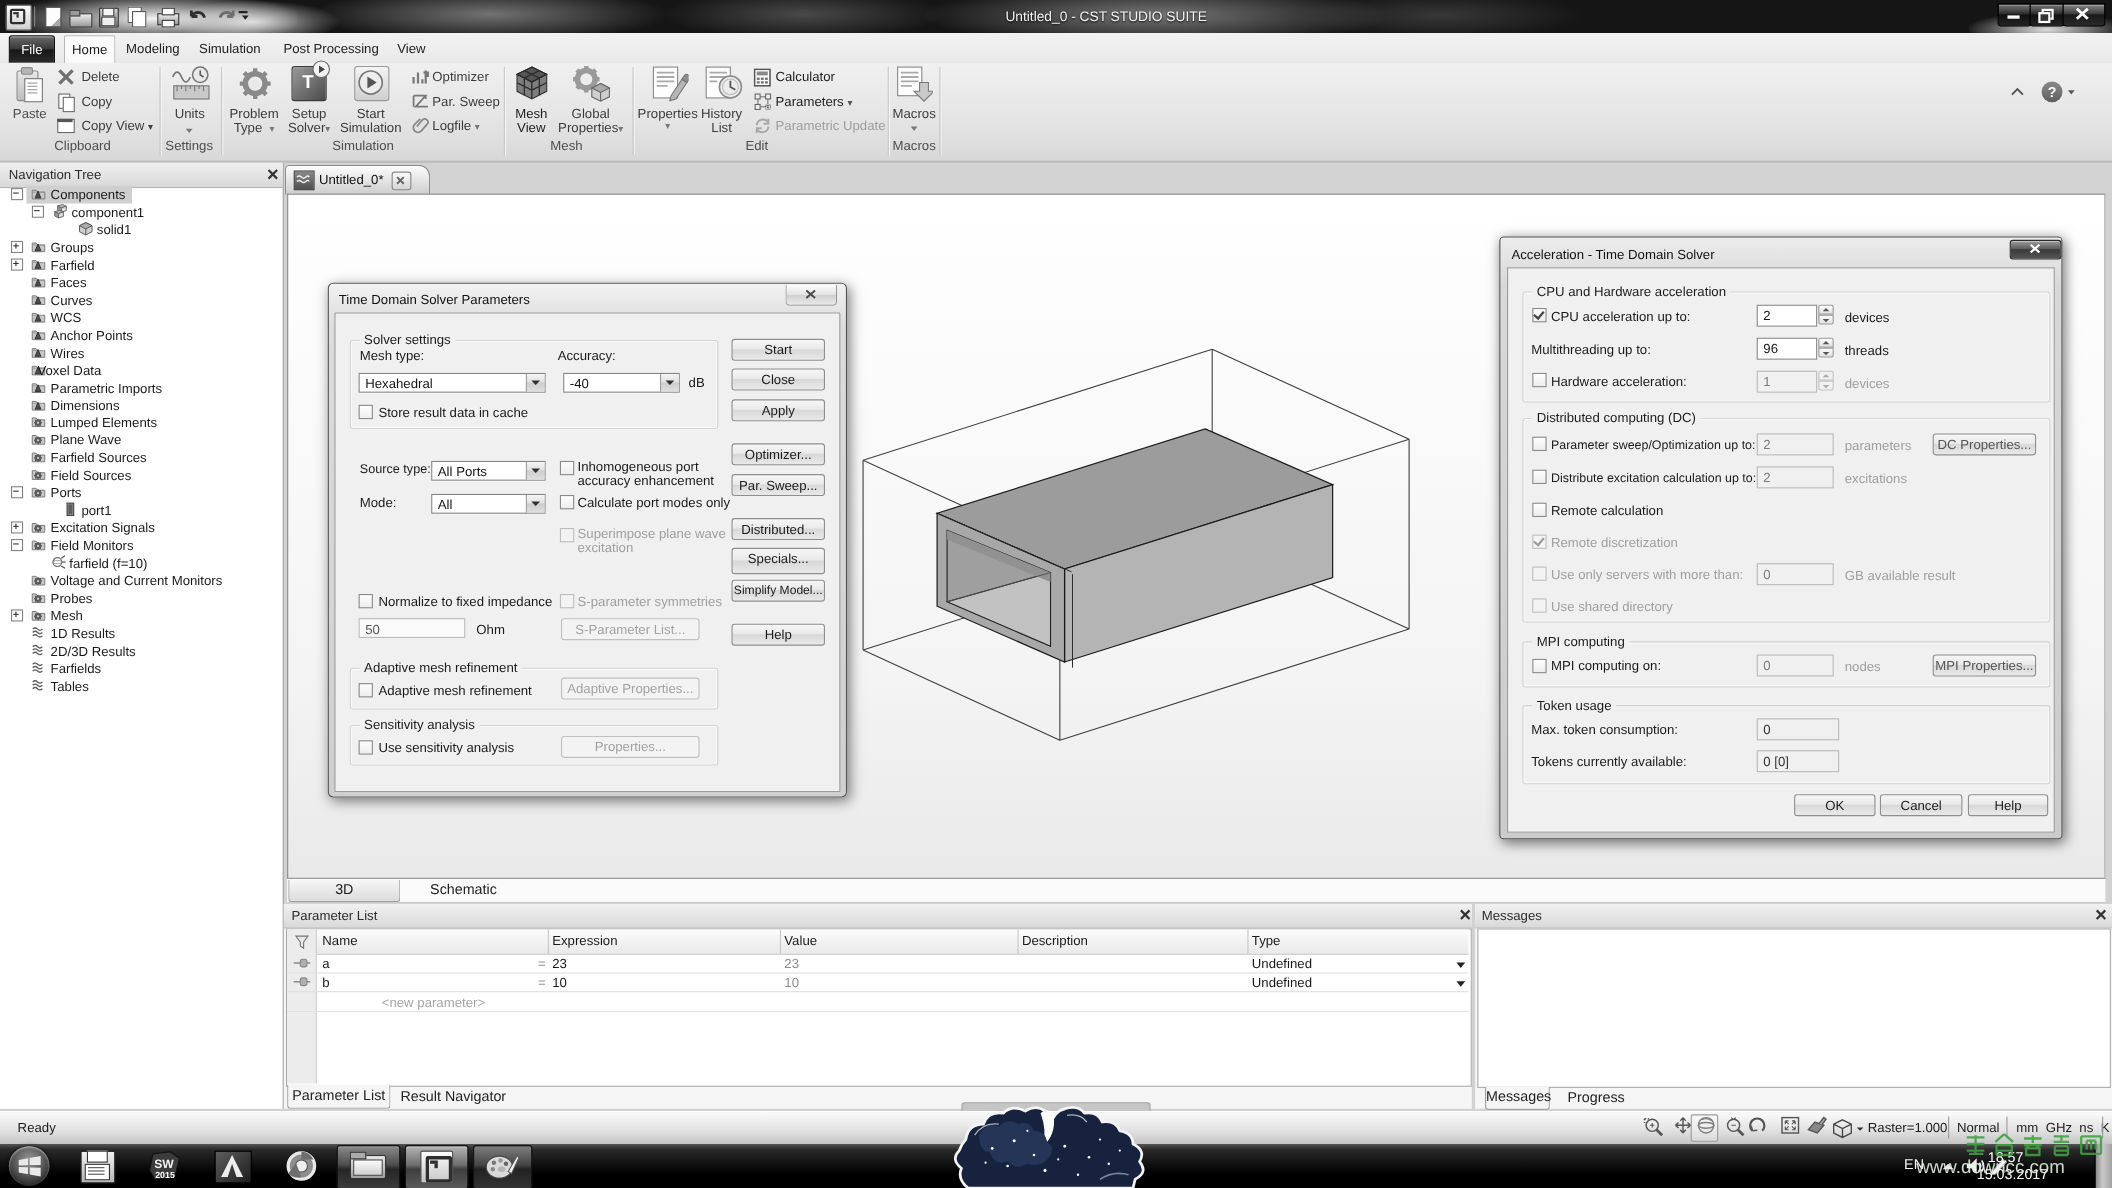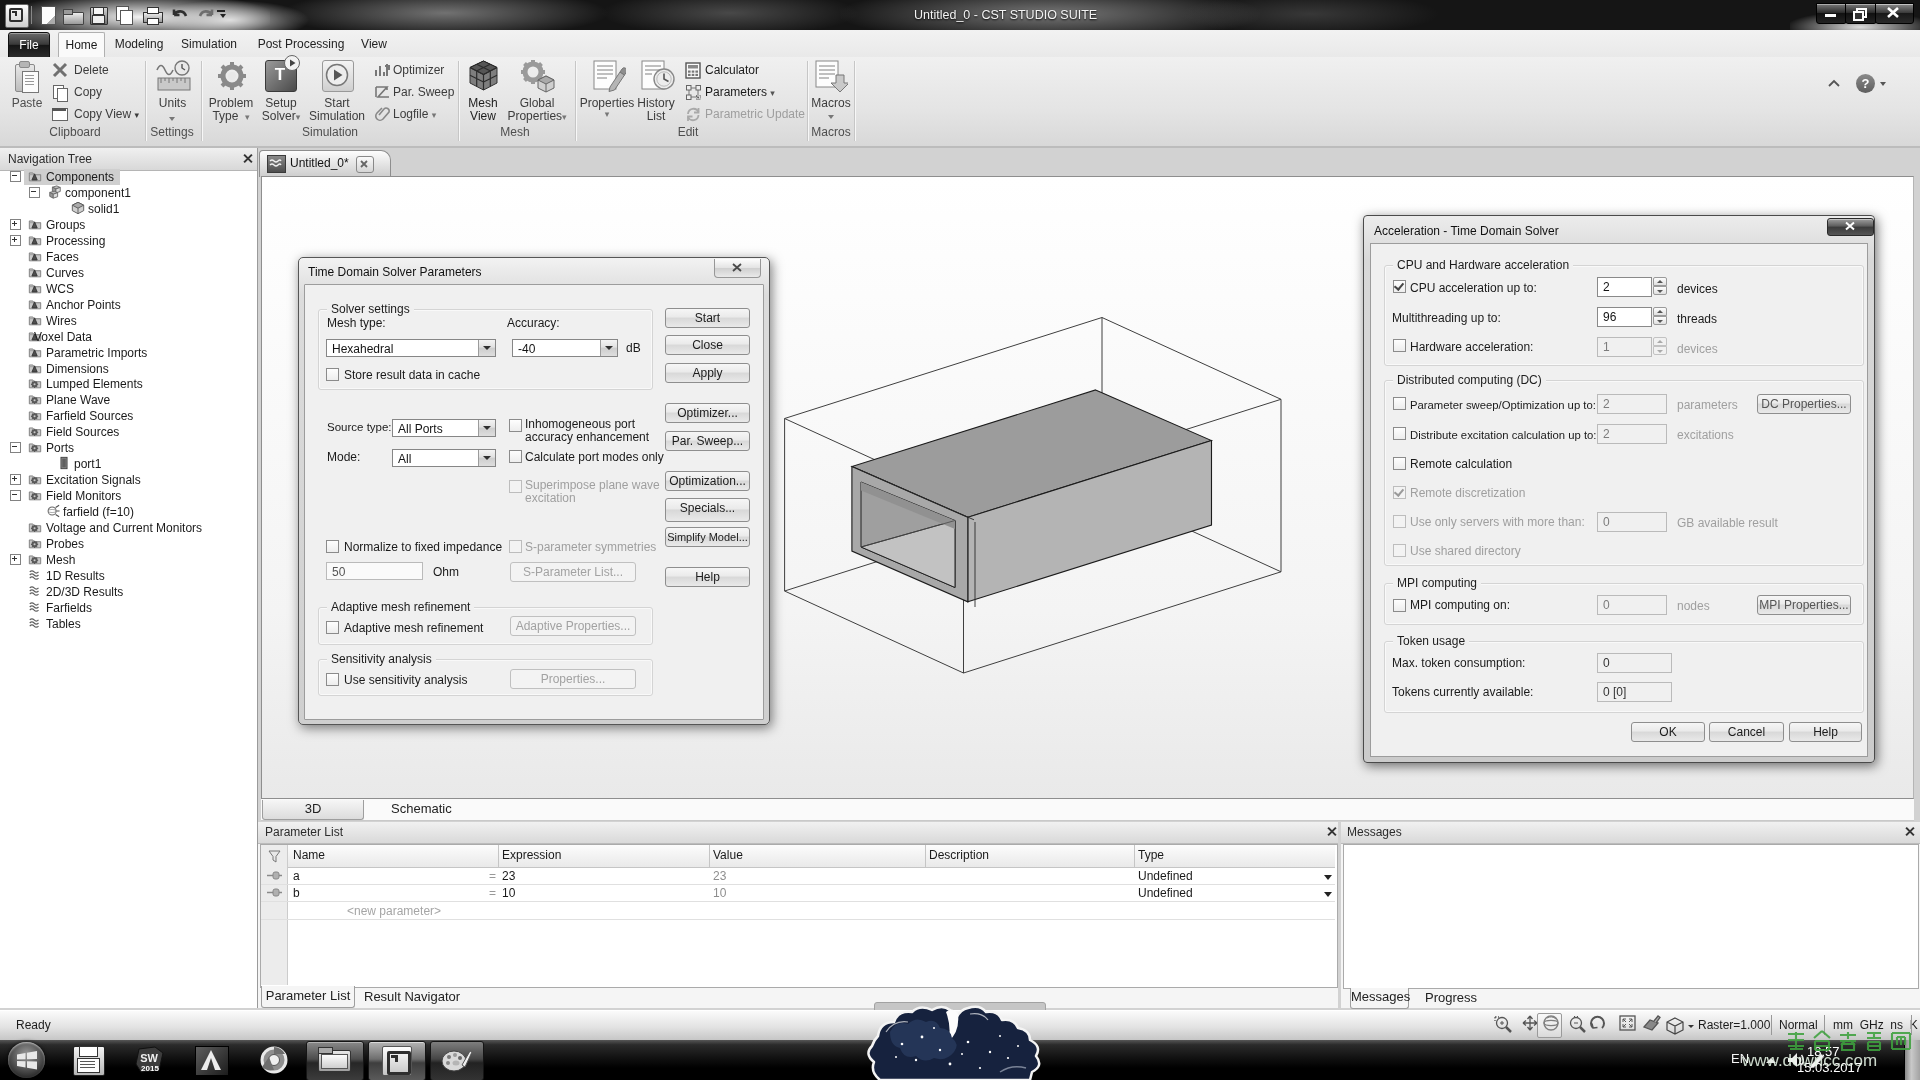--- a/index.html
+++ b/index.html
@@ -328,21 +328,21 @@
  <div class="trow" style="left:88px;top:53px">solid1</div>
  <div class="exp p" style="left:10px;top:71px"></div>
  <svg class="tic" style="left:27px;top:69px" width="16" height="15" viewBox="0 0 16 16">
       <use href="#fcone"></use>
     </svg>
  <div class="trow" style="left:46px;top:69px">Groups</div>
  <div class="exp p" style="left:10px;top:87px"></div>
  <svg class="tic" style="left:27px;top:85px" width="16" height="15" viewBox="0 0 16 16">
       <use href="#fcone"></use>
     </svg>
- <div class="trow" style="left:46px;top:85px">Processing</div>
+ <div class="trow" style="left:46px;top:85px">Farfield</div>
  <svg class="tic" style="left:27px;top:101px" width="16" height="15" viewBox="0 0 16 16">
       <use href="#fcone"></use>
     </svg>
  <div class="trow" style="left:46px;top:101px">Faces</div>
  <svg class="tic" style="left:27px;top:117px" width="16" height="15" viewBox="0 0 16 16">
       <use href="#fcone"></use>
     </svg>
  <div class="trow" style="left:46px;top:117px">Curves</div>
  <svg class="tic" style="left:27px;top:133px" width="16" height="15" viewBox="0 0 16 16">
       <use href="#fcone"></use>
@@ -777,21 +777,21 @@
     </div>
  <div class="cb" style="left:27px;top:415px"></div>
  <div class="lbl" style="left:45px;top:415px">Use sensitivity analysis</div>
  <div class="btn d" style="left:211px;top:411px;width:126px;height:20px;line-height:18px">Properties...</div>
 
  <div class="btn" style="left:366px;top:50px;width:85px;height:20px;line-height:19px">Start</div>
  <div class="btn" style="left:366px;top:77px;width:85px;height:20px;line-height:19px">Close</div>
  <div class="btn" style="left:366px;top:105px;width:85px;height:20px;line-height:19px">Apply</div>
  <div class="btn" style="left:366px;top:145px;width:85px;height:20px;line-height:19px">Optimizer...</div>
  <div class="btn" style="left:366px;top:173px;width:85px;height:20px;line-height:19px">Par. Sweep...</div>
- <div class="btn" style="left:366px;top:213px;width:85px;height:20px;line-height:19px">Optimization...</div>
+ <div class="btn" style="left:366px;top:213px;width:85px;height:20px;line-height:19px">Distributed...</div>
  <div class="btn" style="left:366px;top:240px;width:85px;height:24px;line-height:19px">Specials...</div>
  <div class="btn" style="left:366px;top:269px;width:85px;height:20px;line-height:19px;font-size:11px;white-space:nowrap">Simplify Model...</div>
  <div class="btn" style="left:366px;top:309px;width:85px;height:20px;line-height:19px">Help</div>
 </div>
 
 <div class="ab" style="left:1363px;top:215px;width:510px;height:546px;background:linear-gradient(#ececec,#d8d8d8 8%,#cbcbcb);border:1px solid #4a4a4a;border-radius:4px;box-shadow:2px 3px 12px rgba(0,0,0,.55);z-index:100">
  <div class="lbl" style="left:10px;top:8px;color:#111">Acceleration - Time Domain Solver</div>
  <div class="ab" style="left:463px;top:2px;width:45px;height:16px;background:linear-gradient(#9e9e9e,#5c5c5c 45%,#3a3a3a 50%,#555);border:1px solid #2a2a2a;border-radius:3px;box-shadow:inset 0 1px 0 rgba(255,255,255,.4)"></div>
  <svg class="ab" style="left:480px;top:5px" width="12" height="10">
       <path d="M2 1.5 L10 8.5 M10 1.5 L2 8.5" stroke="#fff" stroke-width="2"></path>

